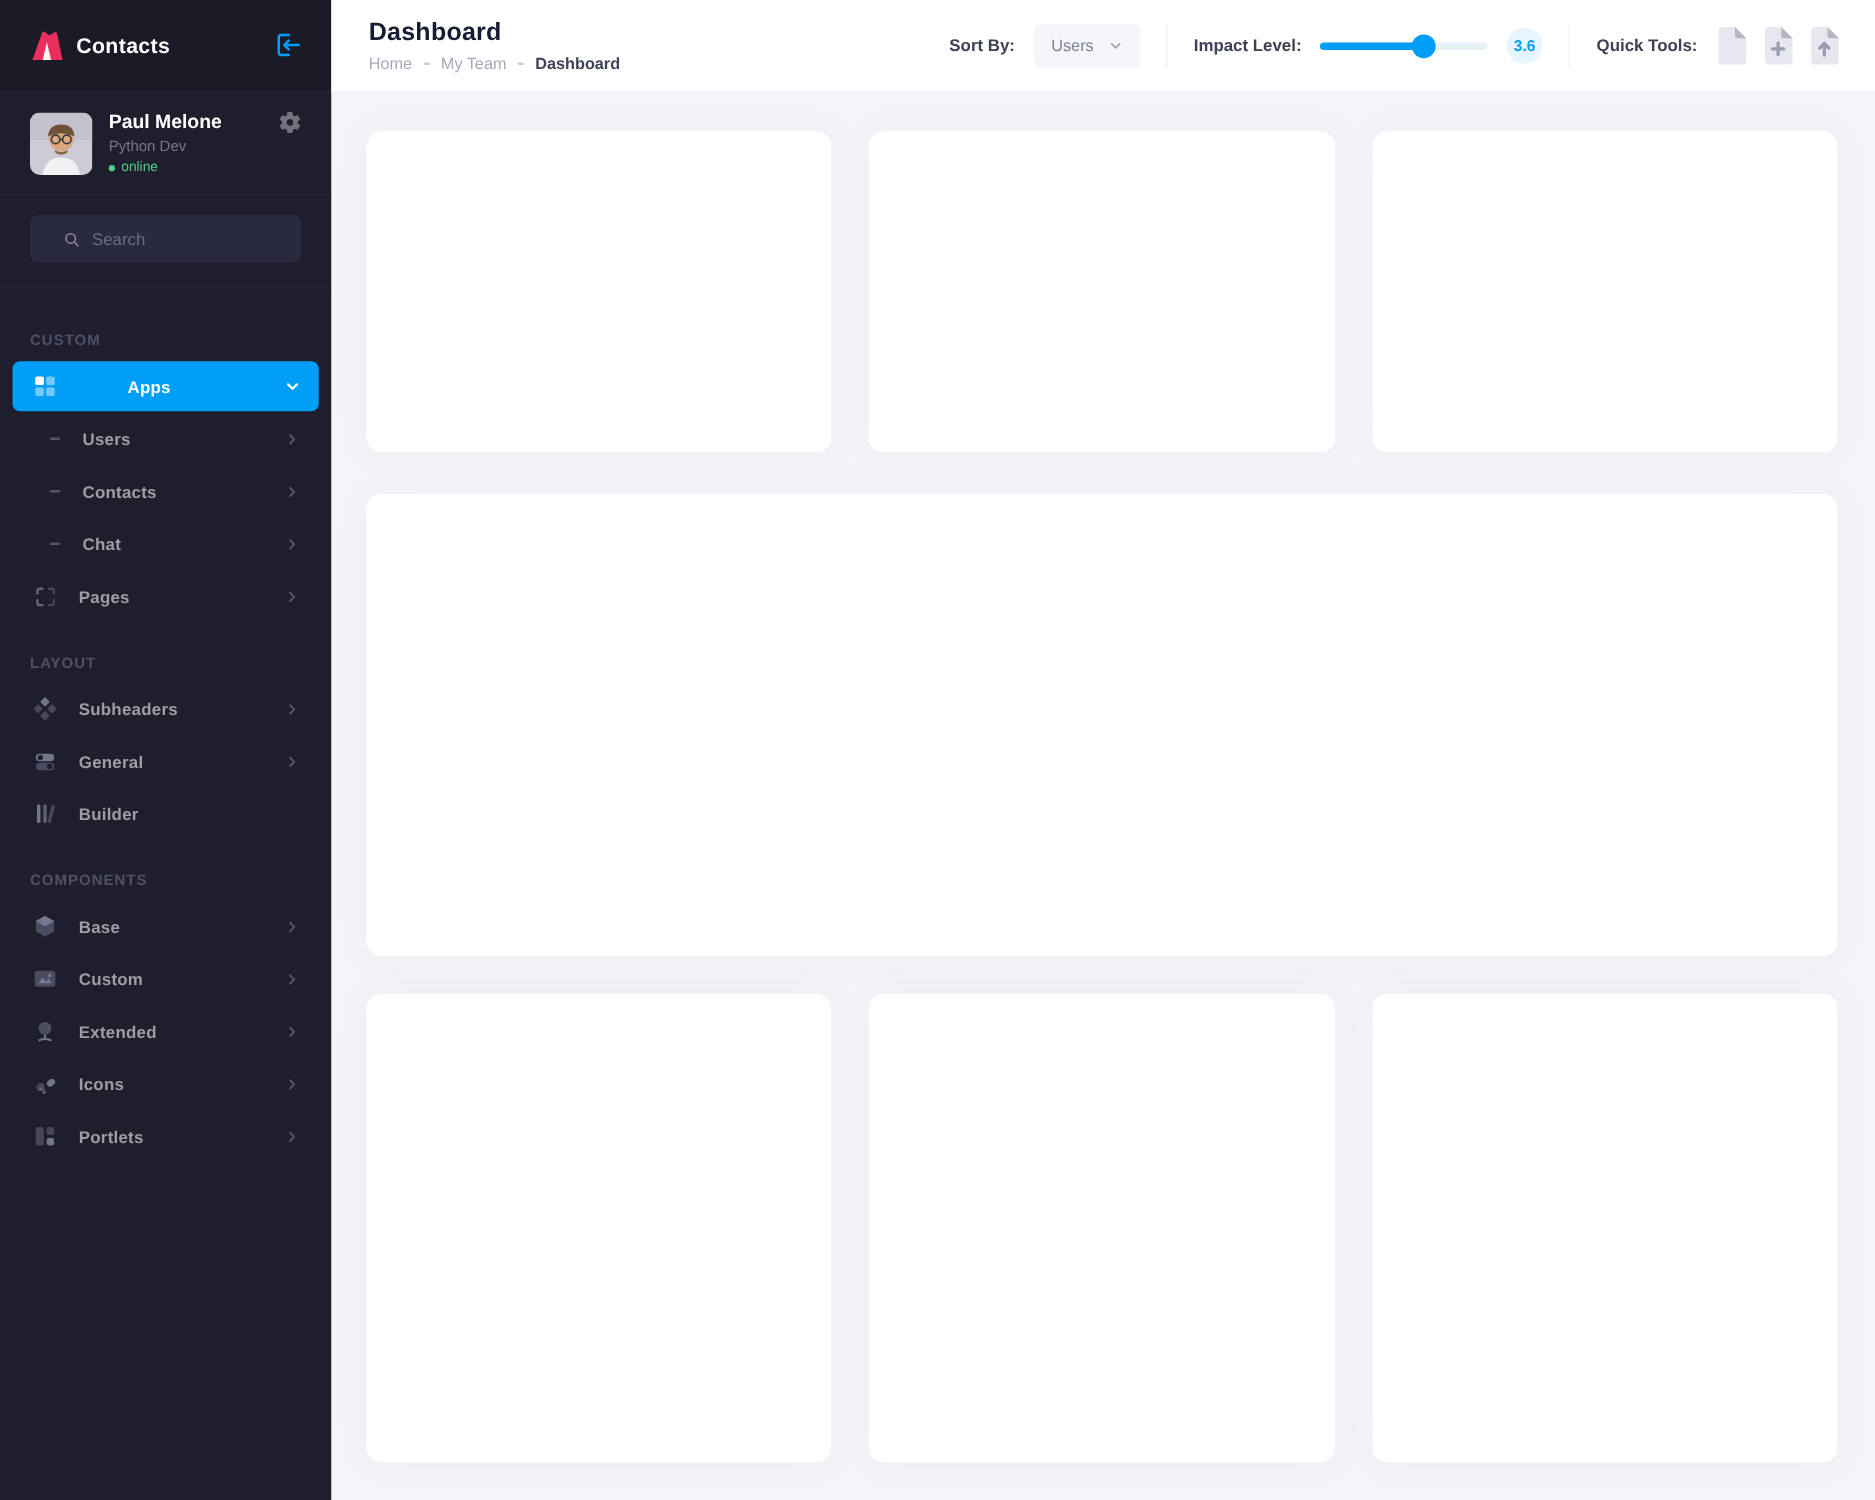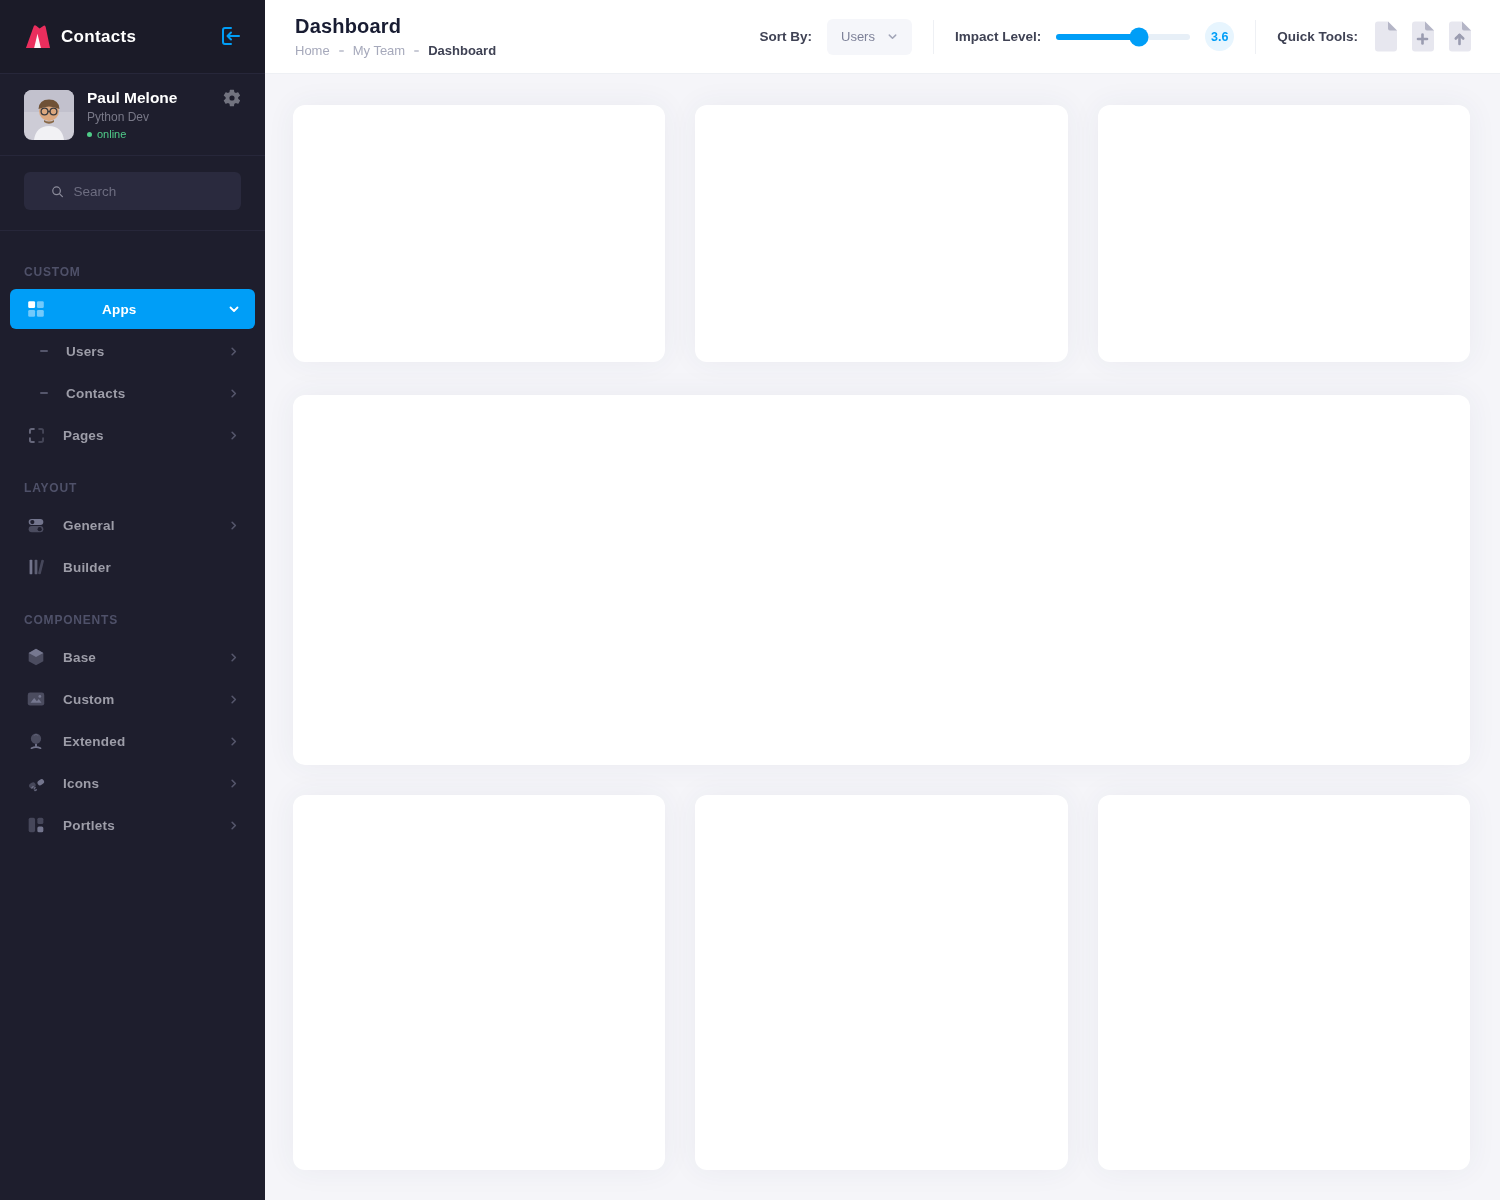--- a/index.html
+++ b/index.html
@@ -185,40 +185,65 @@
       <div class="nav-item sub">
         <span class="dash"></span>
         <span class="nav-label">Contacts</span>
         <span class="nav-arrow">
           <svg viewBox="0 0 14 14" width="13" height="13" fill="none" stroke="#55566b" stroke-width="1.7" stroke-linecap="round" stroke-linejoin="round">
               <polyline points="5.5,3.5 9,7 5.5,10.5"></polyline>
             </svg>
         </span>
       </div>
 
+      <div class="nav-item sub">
+        <span class="dash"></span>
+        <span class="nav-label">Chat</span>
+        <span class="nav-arrow">
+          <svg viewBox="0 0 14 14" width="13" height="13" fill="none" stroke="#55566b" stroke-width="1.7" stroke-linecap="round" stroke-linejoin="round">
+              <polyline points="5.5,3.5 9,7 5.5,10.5"></polyline>
+            </svg>
+        </span>
+      </div>
 
       <div class="nav-item">
         <span class="ni">
           <svg viewBox="0 0 24 24" width="21" height="21" fill="none" stroke="#6a6b80" stroke-width="2.2" stroke-linecap="round">
             <path d="M4.5 9 V6.5 a2 2 0 0 1 2 -2 H9" opacity=".95"></path>
             <path d="M15 4.5 h2.5 a2 2 0 0 1 2 2 V9" opacity=".5"></path>
             <path d="M19.5 15 v2.5 a2 2 0 0 1 -2 2 H15" opacity=".5"></path>
             <path d="M9 19.5 H6.5 a2 2 0 0 1 -2 -2 V15" opacity=".95"></path>
           </svg>
         </span>
         <span class="nav-label">Pages</span>
         <span class="nav-arrow">
           <svg viewBox="0 0 14 14" width="13" height="13" fill="none" stroke="#55566b" stroke-width="1.7" stroke-linecap="round" stroke-linejoin="round">
               <polyline points="5.5,3.5 9,7 5.5,10.5"></polyline>
             </svg>
         </span>
       </div>
 
       <div class="section-label">LAYOUT</div>
 
+      <div class="nav-item">
+        <span class="ni">
+          <svg viewBox="0 0 24 24" width="22" height="22" fill="#787a92">
+            <rect x="9" y="3" width="6" height="6" rx="1" transform="rotate(45 12 6)" opacity=".95"></rect>
+            <rect x="3" y="9" width="6" height="6" rx="1" transform="rotate(45 6 12)" opacity=".45"></rect>
+            <rect x="15" y="9" width="6" height="6" rx="1" transform="rotate(45 18 12)" opacity=".45"></rect>
+            <rect x="9" y="15" width="6" height="6" rx="1" transform="rotate(45 12 18)" opacity=".45"></rect>
+          </svg>
+        </span>
+        <span class="nav-label">Subheaders</span>
+        <span class="nav-arrow">
+          <svg viewBox="0 0 14 14" width="13" height="13" fill="none" stroke="#55566b" stroke-width="1.7" stroke-linecap="round" stroke-linejoin="round">
+              <polyline points="5.5,3.5 9,7 5.5,10.5"></polyline>
+            </svg>
+        </span>
+      </div>
 
       <div class="nav-item">
         <span class="ni">
           <svg viewBox="0 0 24 24" width="22" height="22">
             <rect x="4" y="5.5" width="16" height="6.6" rx="3.3" fill="#787a92" opacity=".95"></rect>
             <circle cx="8" cy="8.8" r="2.3" fill="#1e1e2d"></circle>
             <rect x="4" y="13.2" width="16" height="6.6" rx="3.3" fill="#787a92" opacity=".5"></rect>
             <circle cx="16" cy="16.5" r="2.3" fill="#1e1e2d"></circle>
           </svg>
         </span>

